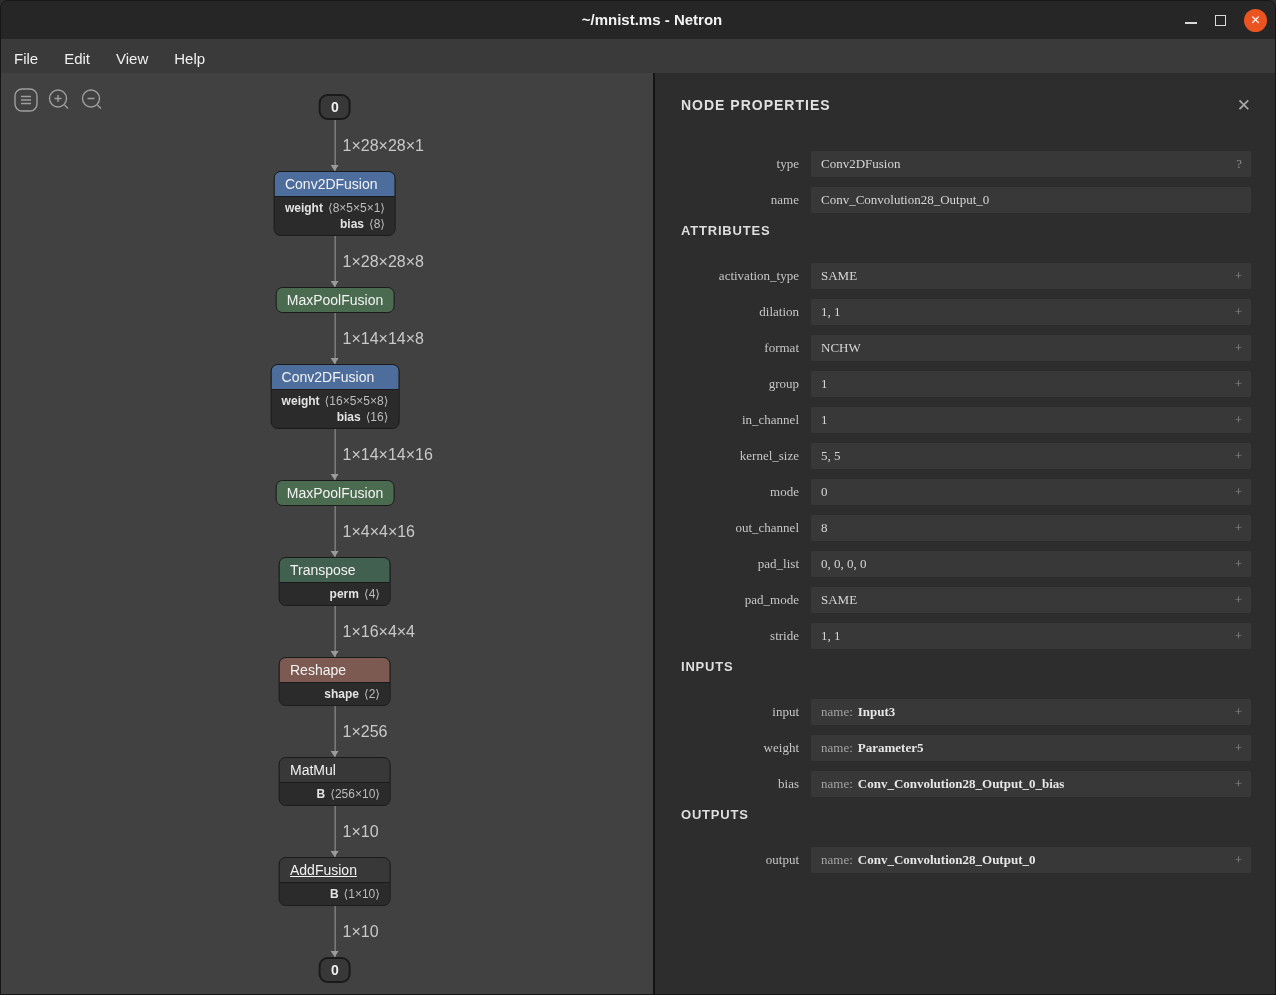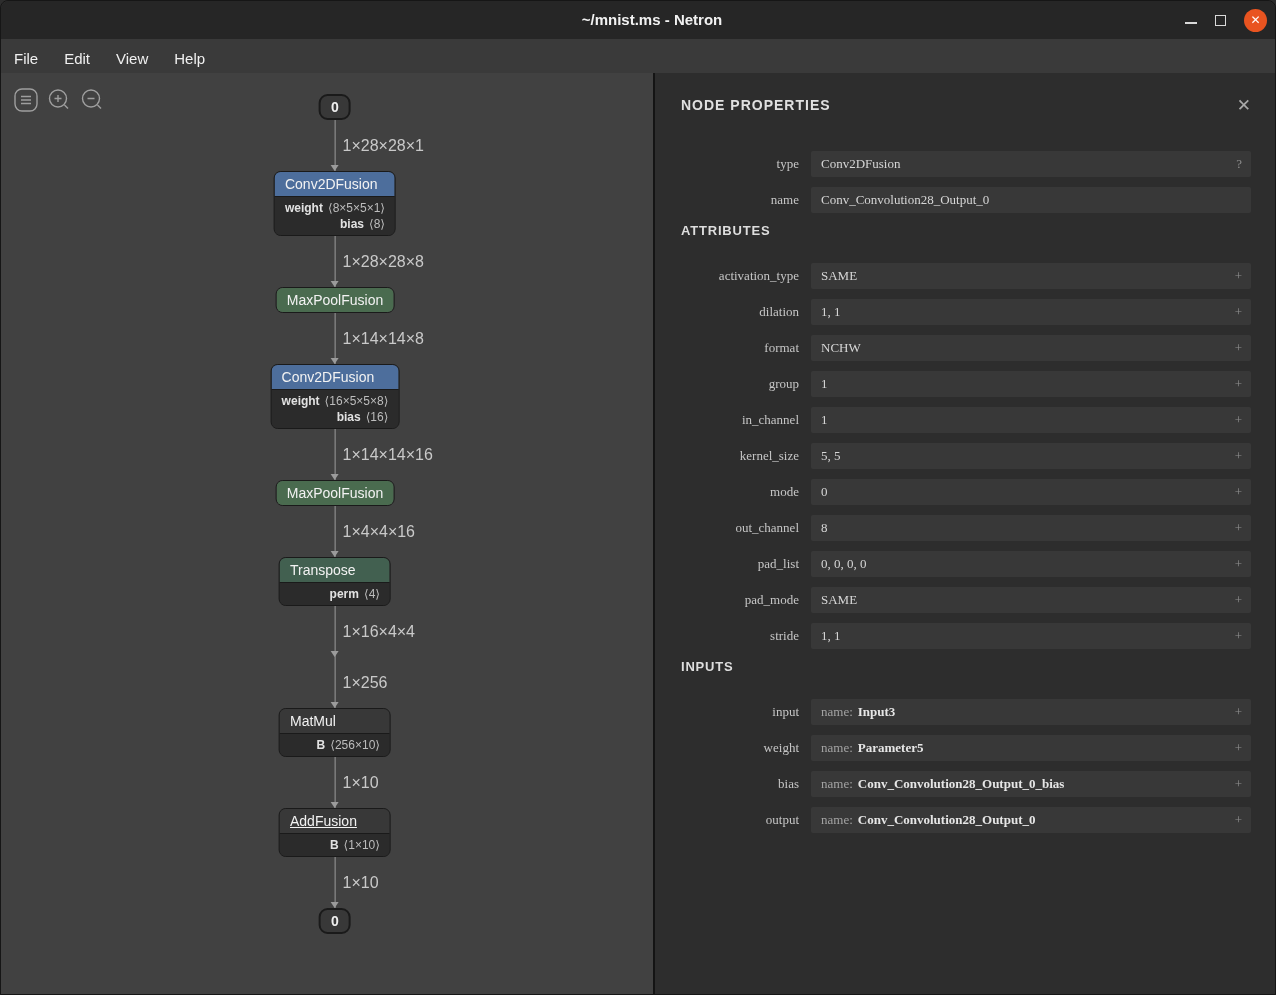--- a/index.html
+++ b/index.html
@@ -162,20 +162,26 @@
       </div>
       <div class="g-node">
         <div class="g-node-hdr" style="background: rgb(66, 96, 80);">Transpose</div>
         <div class="g-node-body">
           <div class="g-attr"><b>perm</b><span>⟨4⟩</span></div>
         </div>
       </div>
       <div class="g-edge">
         <span class="g-edge-label">1×16×4×4</span>
       </div>
+      <div class="g-node">
+        <div class="g-node-hdr" style="background: rgb(125, 90, 81);">Reshape</div>
+        <div class="g-node-body">
+          <div class="g-attr"><b>shape</b><span>⟨2⟩</span></div>
+        </div>
+      </div>
       <div class="g-edge">
         <span class="g-edge-label">1×256</span>
       </div>
       <div class="g-node">
         <div class="g-node-hdr" style="background: rgb(56, 56, 56);">MatMul</div>
         <div class="g-node-body">
           <div class="g-attr"><b>B</b><span>⟨256×10⟩</span></div>
         </div>
       </div>
       <div class="g-edge">
@@ -315,20 +321,21 @@
       </div>
       <div class="prow">
         <div class="prow-label">bias</div>
         <div class="prow-box">
           <span class="pfx">name:</span>
           <span class="bval">Conv_Convolution28_Output_0_bias</span>
           <span class="box-suffix">+</span>
         </div>
       </div>
     </div>
+  <div class="section-title">OUTPUTS</div>
   <div id="output-rows">
       <div class="prow">
         <div class="prow-label">output</div>
         <div class="prow-box">
           <span class="pfx">name:</span>
           <span class="bval">Conv_Convolution28_Output_0</span>
           <span class="box-suffix">+</span>
         </div>
       </div>
     </div>

